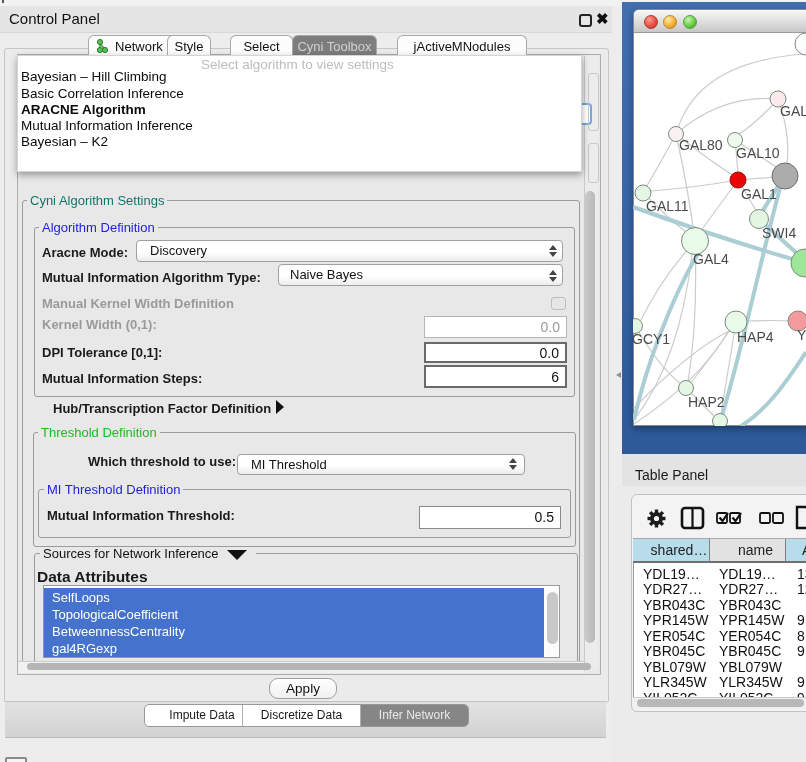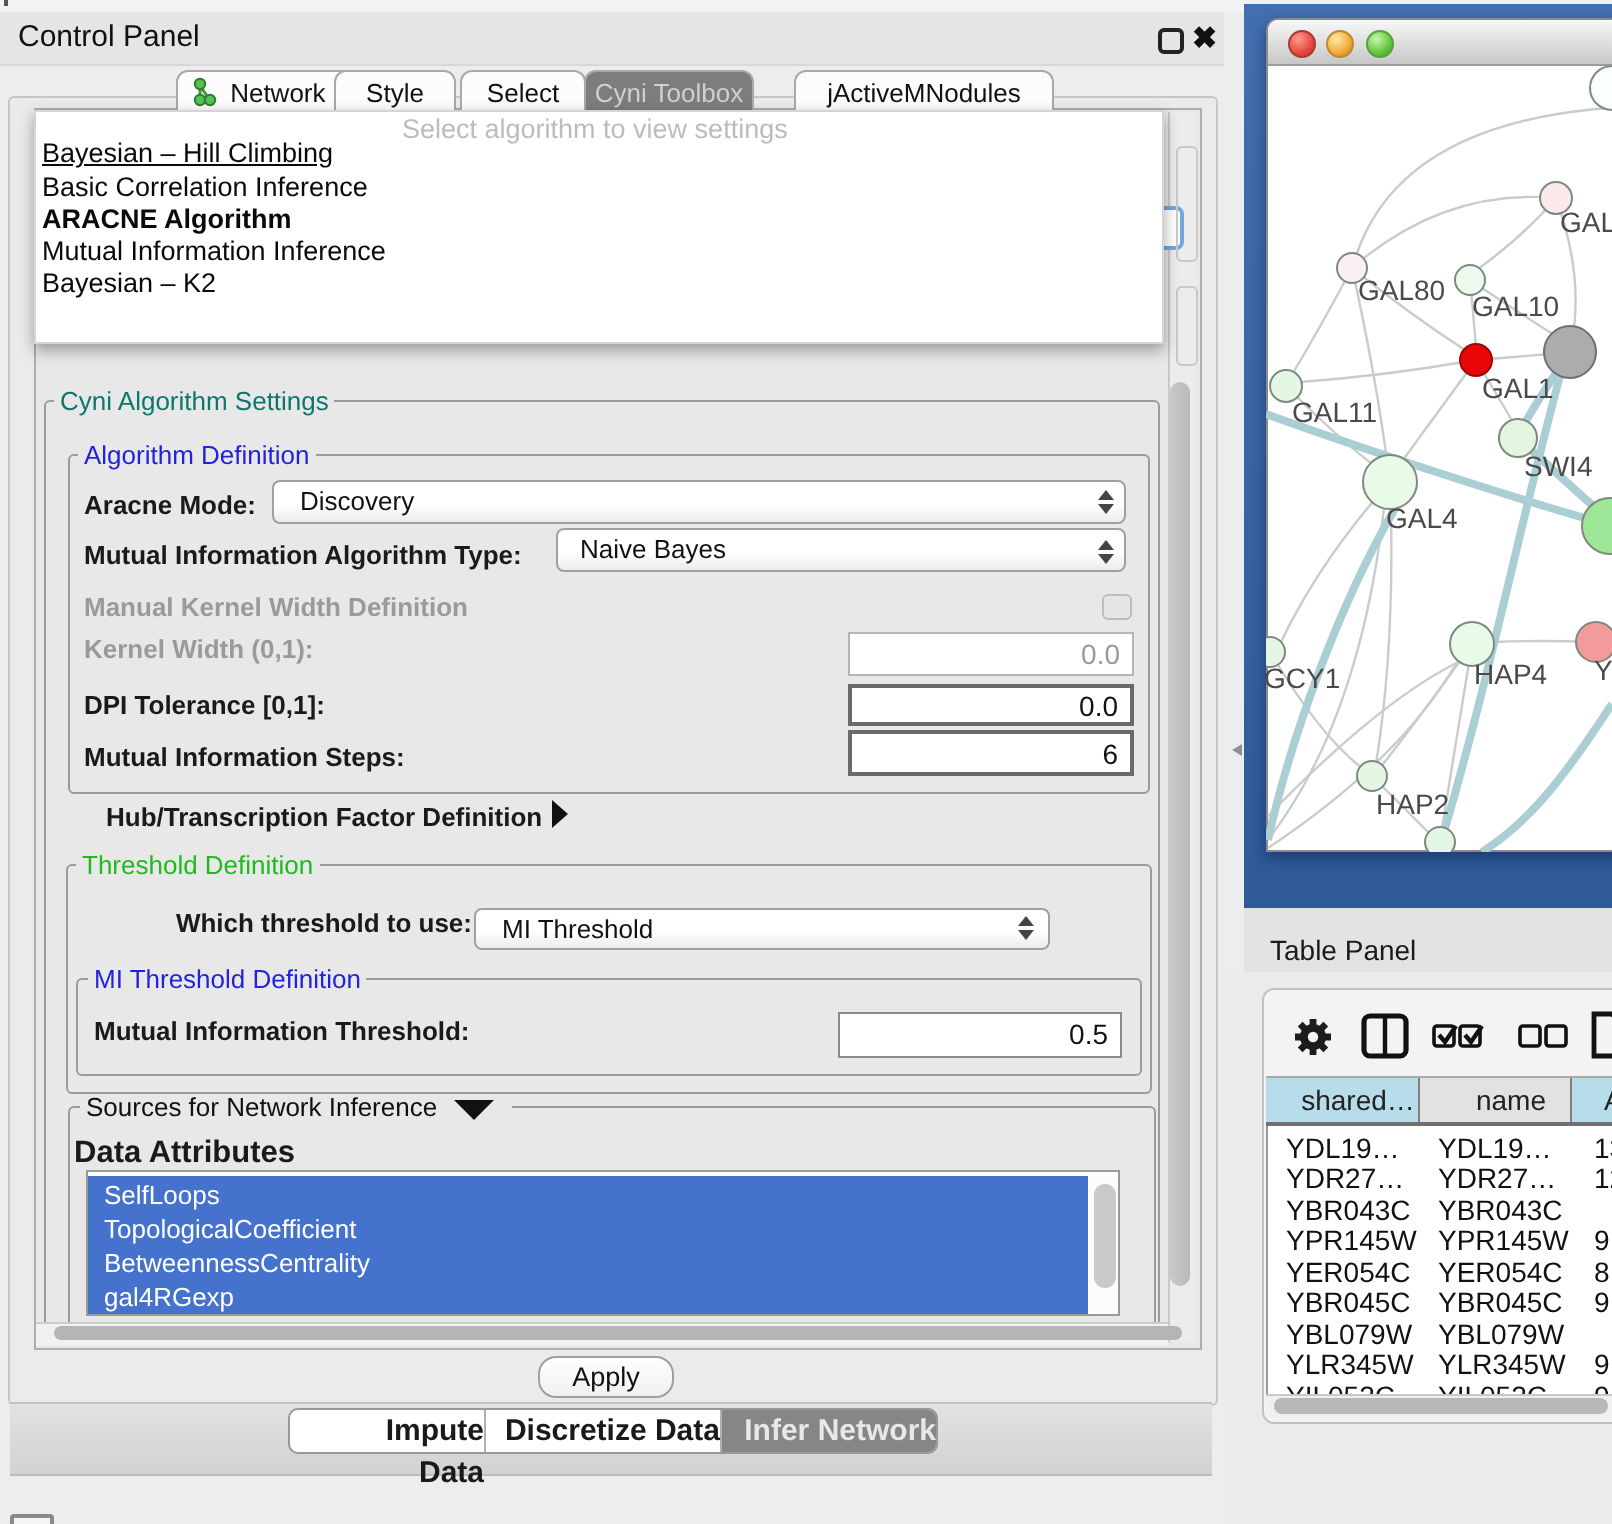--- a/index.html
+++ b/index.html
@@ -40,21 +40,21 @@
 .ditem{position:absolute;left:8px;color:#ffffff;font-size:13px;white-space:nowrap;}
 #dvsb{position:absolute;left:501px;top:2px;width:15px;height:69px;background:#fcfcfc;}
 #dvsbthumb{position:absolute;left:2px;top:4px;width:11px;height:52px;background:#c9c9c9;border-radius:6px;}
 
 #popup{left:17px;top:55px;width:565px;height:117px;background:#ffffff;box-shadow:0 3px 7px rgba(0,0,0,0.35);border:1px solid #d5d5d5;box-sizing:border-box;z-index:10;}
 .pitem{position:absolute;left:3px;font-size:13.5px;color:#0a0a0a;white-space:nowrap;}
 
 #applybtn{left:269px;top:678px;width:68px;height:21px;background:linear-gradient(#ffffff,#f0f0f0);border:1px solid #9f9f9f;border-radius:9px;font-size:13.5px;color:#111;text-align:center;line-height:20px;box-sizing:border-box;}
 #botstrip{left:5px;top:701px;width:601px;height:35px;background:linear-gradient(#e2e2e2,#d2d2d2);border-top:1px solid #c2c2c2;border-bottom:1px solid #bdbdbd;}
 #btabs{left:144px;top:704px;width:325px;height:23px;background:#ffffff;border:1px solid #989898;border-radius:5px;box-sizing:border-box;}
-.btab{position:absolute;top:0;height:21px;line-height:21px;font-size:15px;font-weight:bold;color:#1a1a1a;text-align:right;}
+.btab{position:absolute;top:0;height:21px;line-height:21px;font-size:12px;font-weight:normal;color:#1a1a1a;text-align:center;}
 #btabsel{position:absolute;left:216px;top:0;width:107px;height:21px;background:#868686;border-radius:0 4px 4px 0;}
 #cornericon{left:5px;top:757px;width:18px;height:12px;border:2px solid #8a8a8a;border-radius:2px;background:#f5f5f5;}
 
 #bluebg{left:622px;top:2px;width:184px;height:452px;background:linear-gradient(#426fb0,#2e5a9a);}
 #macwin{left:633px;top:9px;width:180px;height:417px;background:#ffffff;border:1px solid #8a8a8a;border-radius:6px 6px 0 0;box-sizing:border-box;box-shadow:0 3px 7px rgba(10,25,60,0.5);}
 #mactb{position:absolute;left:0;top:0;width:100%;height:22px;background:linear-gradient(#f8f8f8,#c7c7c7);border-bottom:1px solid #9c9c9c;border-radius:5px 5px 0 0;}
 .light{position:absolute;top:5px;width:12px;height:12px;border-radius:50%;}
 #netsvg{position:absolute;left:633px;top:31px;width:173px;height:395px;}
 
 #tpbar{left:622px;top:454px;width:184px;height:32px;background:#e3e3e3;border-bottom:1px solid #d0d0d0;}
@@ -73,21 +73,21 @@
 <div id="stage">
 
 <div class="abs" id="topstrip"></div>
 <div class="abs" style="left:2px;top:0;width:2px;height:3px;background:#555;"></div>
 <div class="abs" id="titlebar"></div>
 <div class="abs" id="title">Control Panel</div>
 <div class="abs" id="floatbtn"></div>
 <div class="abs" id="closex">✖</div>
 
 <div class="abs tab" style="left:88px;width:91px;">&nbsp;&nbsp;&nbsp;Network</div>
-<div class="abs tab" style="left:167px;width:61px;">Style</div>
+<div class="abs tab" style="left:167px;width:44px;">Style</div>
 <div class="abs tab" style="left:230px;width:63px;">Select</div>
 <div class="abs tab" style="left:292px;width:85px;background:#7d7d7d;color:#d0d0d0;">Cyni Toolbox</div>
 <div class="abs tab" style="left:397px;width:130px;">jActiveMNodules</div>
 <svg class="abs" style="left:96px;top:39px;z-index:4;" width="13" height="15" viewBox="0 0 13 15">
 <line x1="4" y1="4" x2="9" y2="11" stroke="#3a9a3a" stroke-width="1.5"></line>
 <line x1="4" y1="4" x2="4" y2="11" stroke="#3a9a3a" stroke-width="1.5"></line>
 <circle cx="4" cy="3" r="2.6" fill="#55c055" stroke="#2f7f2f"></circle>
 <circle cx="4" cy="11" r="2.6" fill="#55c055" stroke="#2f7f2f"></circle>
 <circle cx="9" cy="11" r="2.6" fill="#55c055" stroke="#2f7f2f"></circle>
 </svg>
@@ -168,21 +168,21 @@
 <div class="abs" id="btabs">
   <div id="btabsel"></div>
   <div class="btab" style="left:0;width:97px;padding-left:17px;box-sizing:border-box;">Impute Data</div>
   <div class="btab" style="left:97px;width:119px;border-left:1px solid #b0b0b0;border-right:1px solid #b0b0b0;box-sizing:border-box;">Discretize Data</div>
   <div class="btab" style="left:216px;width:107px;color:#e8e8e8;">Infer Network</div>
 </div>
 <div class="abs" id="cornericon"></div>
 
 <div class="abs" id="popup">
   <div class="pitem" style="left:183px;top:1px;color:#bcbcbc;">Select algorithm to view settings</div>
-  <div class="pitem" style="top:13px;text-decoration:underline;">Bayesian – Hill Climbing</div>
+  <div class="pitem" style="top:13px;">Bayesian – Hill Climbing</div>
   <div class="pitem" style="top:29.5px;">Basic Correlation Inference</div>
   <div class="pitem b" style="top:46px;">ARACNE Algorithm</div>
   <div class="pitem" style="top:62px;">Mutual Information Inference</div>
   <div class="pitem" style="top:77.5px;">Bayesian – K2</div>
 </div>
 
 <div class="abs" style="left:616px;top:372px;width:0;height:0;border-top:3px solid transparent;border-bottom:3px solid transparent;border-right:5px solid #909090;"></div>
 
 <div class="abs" id="bluebg"></div>
 <div class="abs" id="macwin">

